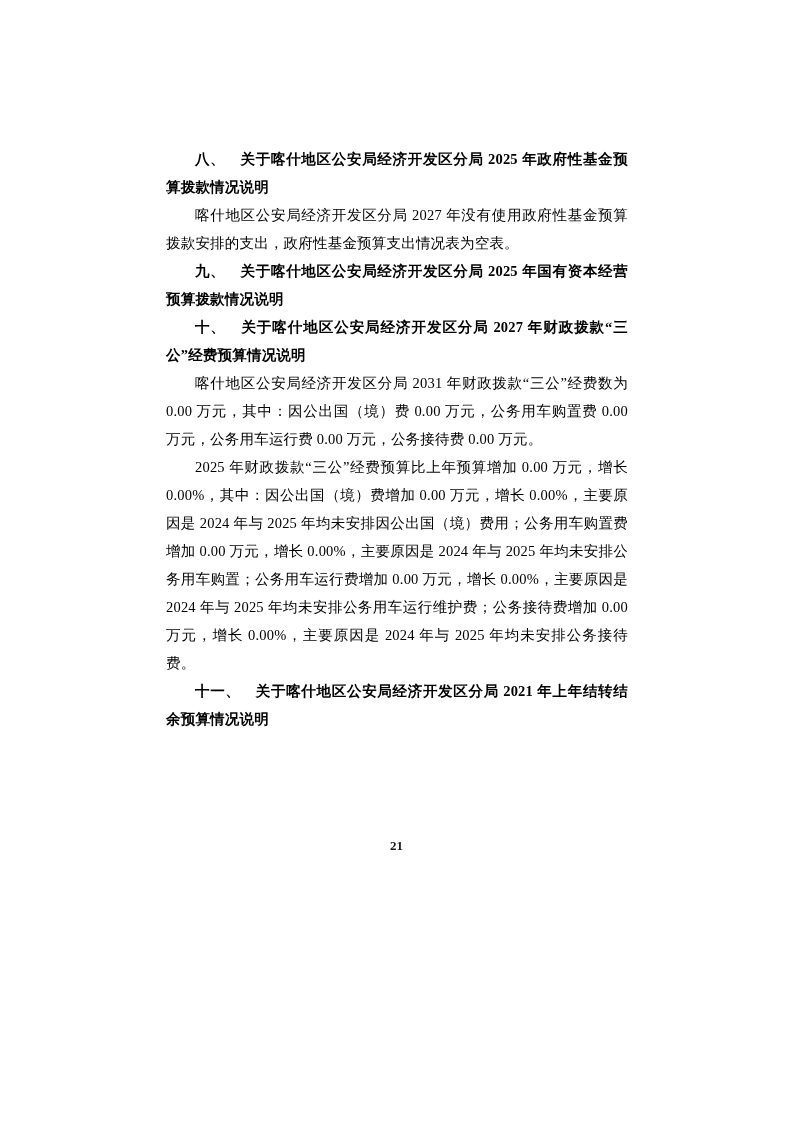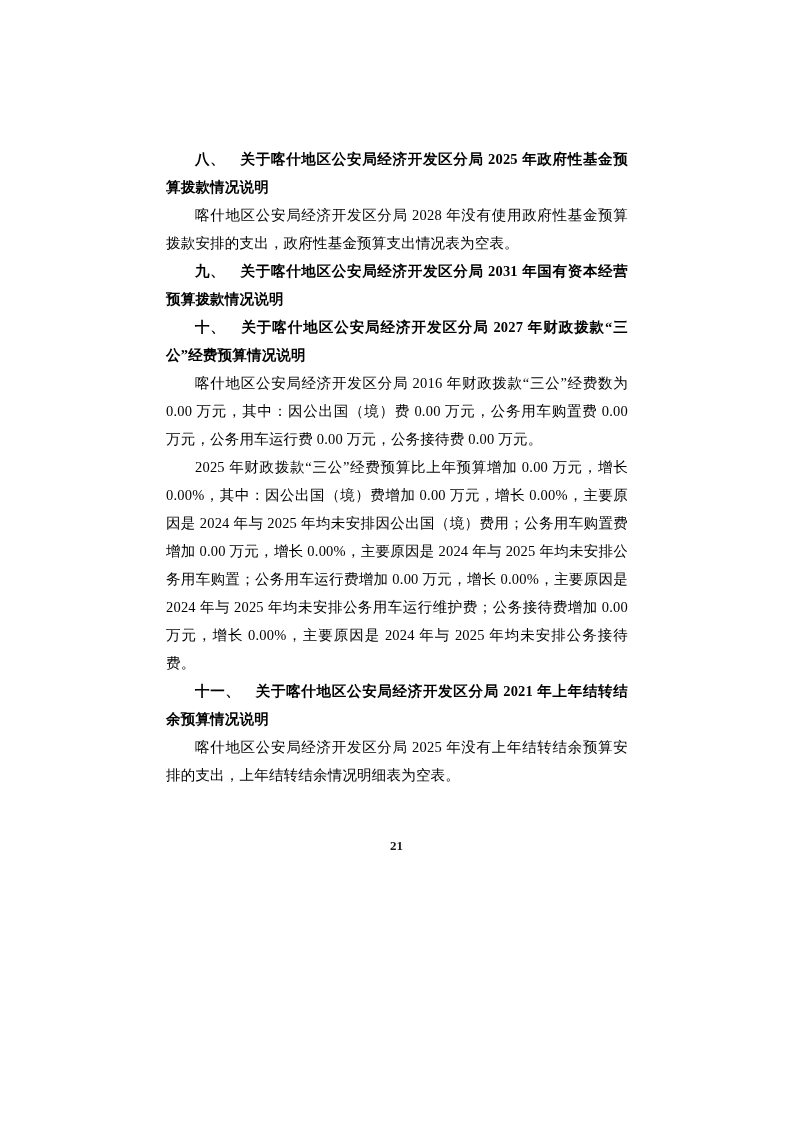--- a/index.html
+++ b/index.html
@@ -47,34 +47,33 @@
   }
 </style>
 </head>
 <body>
 
 <div class="sheet">
   <div class="content">
 
     <section>
       <p class="heading">八、　关于喀什地区公安局经济开发区分局 2025 年政府性基金预算拨款情况说明</p>
-      <p>喀什地区公安局经济开发区分局 2028 年没有使用政府性基金预算拨款安排的支出，政府性基金预算支出情况表为空表。</p>
+      <p>喀什地区公安局经济开发区分局 2027 年没有使用政府性基金预算拨款安排的支出，政府性基金预算支出情况表为空表。</p>
     </section>
 
     <section>
-      <p class="heading">九、　关于喀什地区公安局经济开发区分局 2031 年国有资本经营预算拨款情况说明</p>
+      <p class="heading">九、　关于喀什地区公安局经济开发区分局 2025 年国有资本经营预算拨款情况说明</p>
     </section>
 
     <section>
       <p class="heading">十、　关于喀什地区公安局经济开发区分局 2027 年财政拨款“三公”经费预算情况说明</p>
-      <p>喀什地区公安局经济开发区分局 2016 年财政拨款“三公”经费数为 0.00 万元，其中：因公出国（境）费 0.00 万元，公务用车购置费 0.00 万元，公务用车运行费 0.00 万元，公务接待费 0.00 万元。</p>
+      <p>喀什地区公安局经济开发区分局 2031 年财政拨款“三公”经费数为 0.00 万元，其中：因公出国（境）费 0.00 万元，公务用车购置费 0.00 万元，公务用车运行费 0.00 万元，公务接待费 0.00 万元。</p>
       <p>2025 年财政拨款“三公”经费预算比上年预算增加 0.00 万元，增长 0.00%，其中：因公出国（境）费增加 0.00 万元，增长 0.00%，主要原因是 2024 年与 2025 年均未安排因公出国（境）费用；公务用车购置费增加 0.00 万元，增长 0.00%，主要原因是 2024 年与 2025 年均未安排公务用车购置；公务用车运行费增加 0.00 万元，增长 0.00%，主要原因是 2024 年与 2025 年均未安排公务用车运行维护费；公务接待费增加 0.00 万元，增长 0.00%，主要原因是 2024 年与 2025 年均未安排公务接待费。</p>
     </section>
 
     <section>
       <p class="heading">十一、　关于喀什地区公安局经济开发区分局 2021 年上年结转结余预算情况说明</p>
-      <p>喀什地区公安局经济开发区分局 2025 年没有上年结转结余预算安排的支出，上年结转结余情况明细表为空表。</p>
     </section>
 
   </div>
 
   <div class="page-number">21</div>
 </div>
 
 </body></html>

